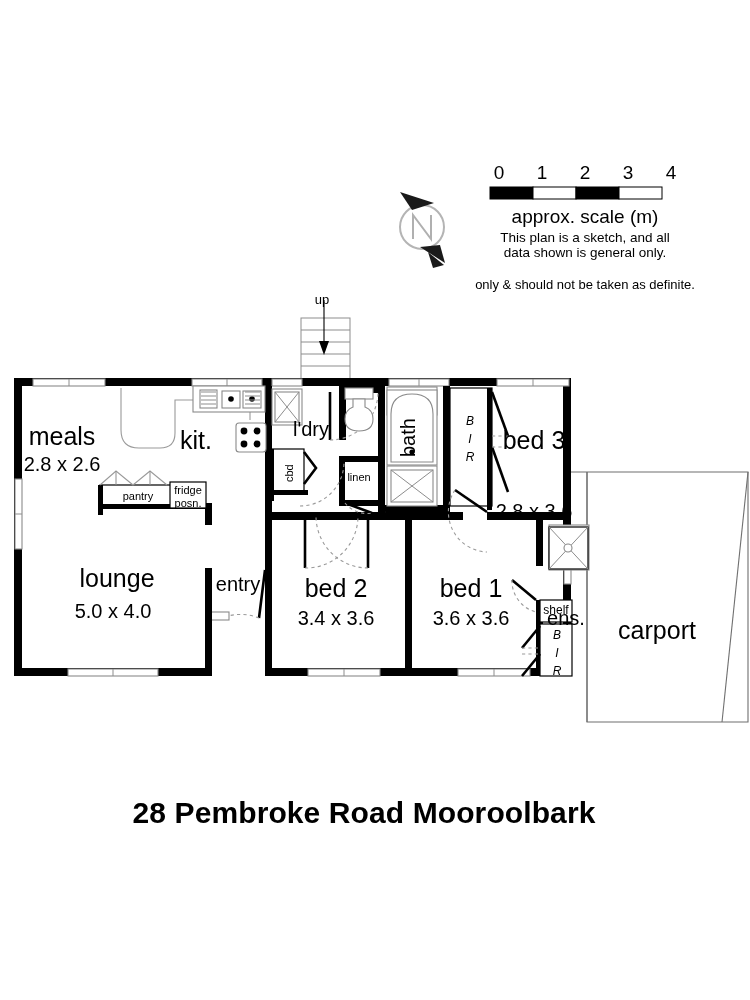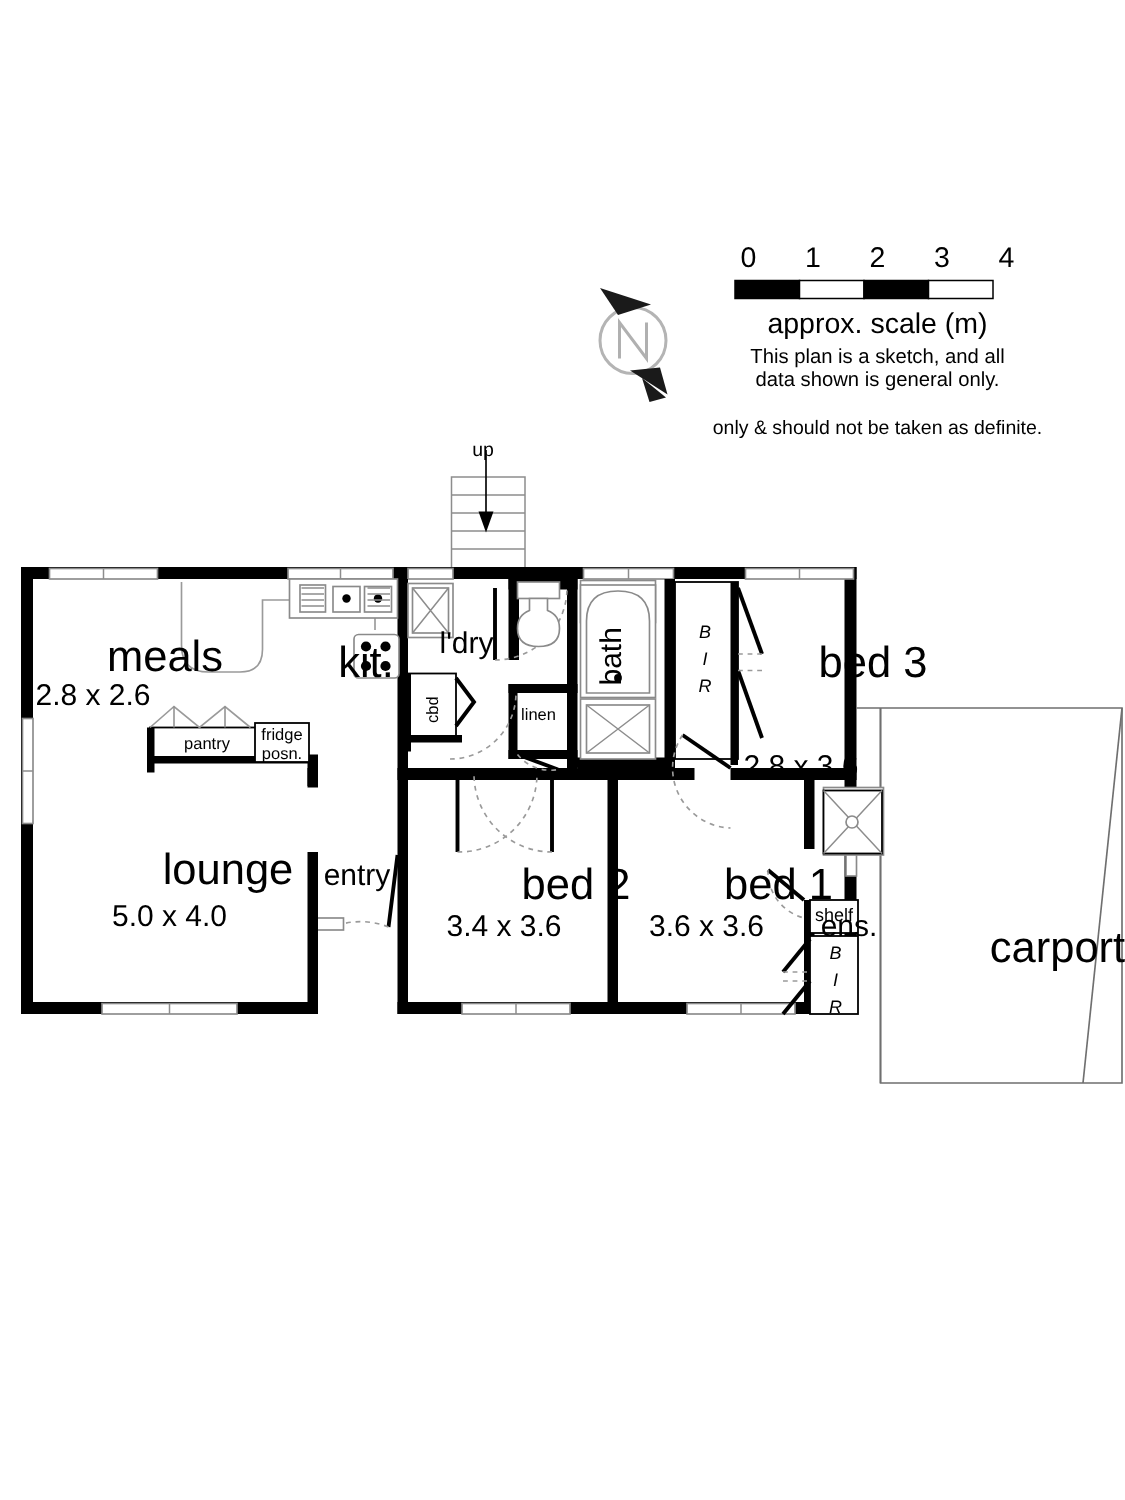--- a/index.html
+++ b/index.html
@@ -47,21 +47,21 @@
   .compass-n   { fill: none; stroke: #b0b0b0; stroke-width: 2.0; }
   .compass-arrow { fill: #1a1a1a; }
   .carport-outline { fill: #ffffff; stroke: #6f6f6f; stroke-width: 1.1; }
 
   .lbl {
     position: absolute;
     white-space: nowrap;
     line-height: 1;
     color: #000;
   }
-  .room-name  { font-size: 29px; margin-left: 48px; }
+  .room-name  { font-size: 25px; }
   .room-dim   { font-size: 20px; }
   .room-small { font-size: 20px; }
   .tiny       { font-size: 11px; }
   .tiny-b     { font-size: 12px; }
   .bir        { font-size: 12px; font-style: italic; text-align: center; line-height: 1.18; }
   .rot90      { transform: rotate(-90deg); transform-origin: 0 0; }
   .ctr        { transform: translateX(-50%); }
 
   .scale-num  { font-size: 19px; }
   .scale-cap  { font-size: 19px; }
@@ -321,21 +321,21 @@
 
   <div class="lbl room-name ctr" style="left:62px; top:424px;">meals</div>
   <div class="lbl room-dim ctr" style="left:62px; top:454px;">2.8 x 2.6</div>
 
   <div class="lbl room-name ctr" style="left:196px; top:428px;">kit.</div>
 
   <div class="lbl tiny ctr" style="left:138px; top:491px;">pantry</div>
   <div class="lbl tiny ctr" style="left:188px; top:485px;">fridge</div>
   <div class="lbl tiny ctr" style="left:188px; top:498px;">posn.</div>
 
-  <div class="lbl room-name ctr" style="left:104px; top:566px;">lounge</div>
+  <div class="lbl room-name ctr" style="left:117px; top:566px;">lounge</div>
   <div class="lbl room-dim ctr" style="left:113px; top:601px;">5.0 x 4.0</div>
 
   <div class="lbl room-small ctr" style="left:238px; top:574px;">entry</div>
 
   <div class="lbl room-small ctr" style="left:311px; top:419px;">l'dry</div>
 
   <div class="lbl tiny rot90" style="left:284px; top:482px;">cbd</div>
 
   <div class="lbl tiny ctr" style="left:359px; top:472px;">linen</div>
 
@@ -356,14 +356,15 @@
 
   <div class="lbl room-small ctr" style="left:566px; top:572px;margin-top:36px;">ens.</div>
   <div class="lbl tiny-b ctr" style="left:556px; top:604px;">shelf</div>
 
   <div class="lbl bir ctr" style="left:557px; top:628px;">B</div>
   <div class="lbl bir ctr" style="left:557px; top:646px;">I</div>
   <div class="lbl bir ctr" style="left:557px; top:664px;">R</div>
 
   <div class="lbl room-name ctr" style="left:657px; top:618px;">carport</div>
 
+  <div class="lbl plan-title ctr" style="left:364px; top:798px;">28 Pembroke Road Mooroolbark</div>
 
 </div>
 
 </body></html>

